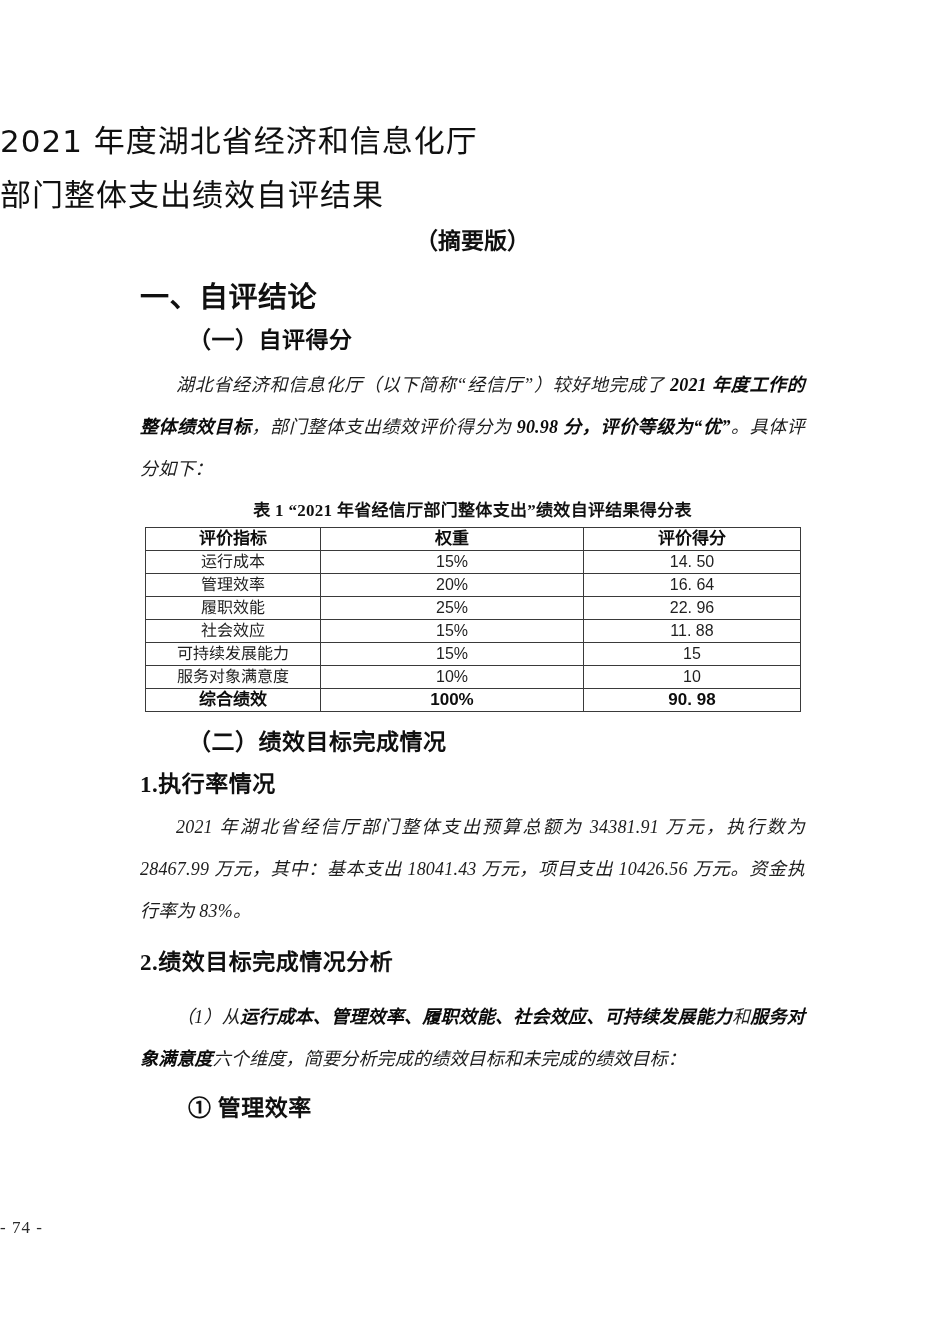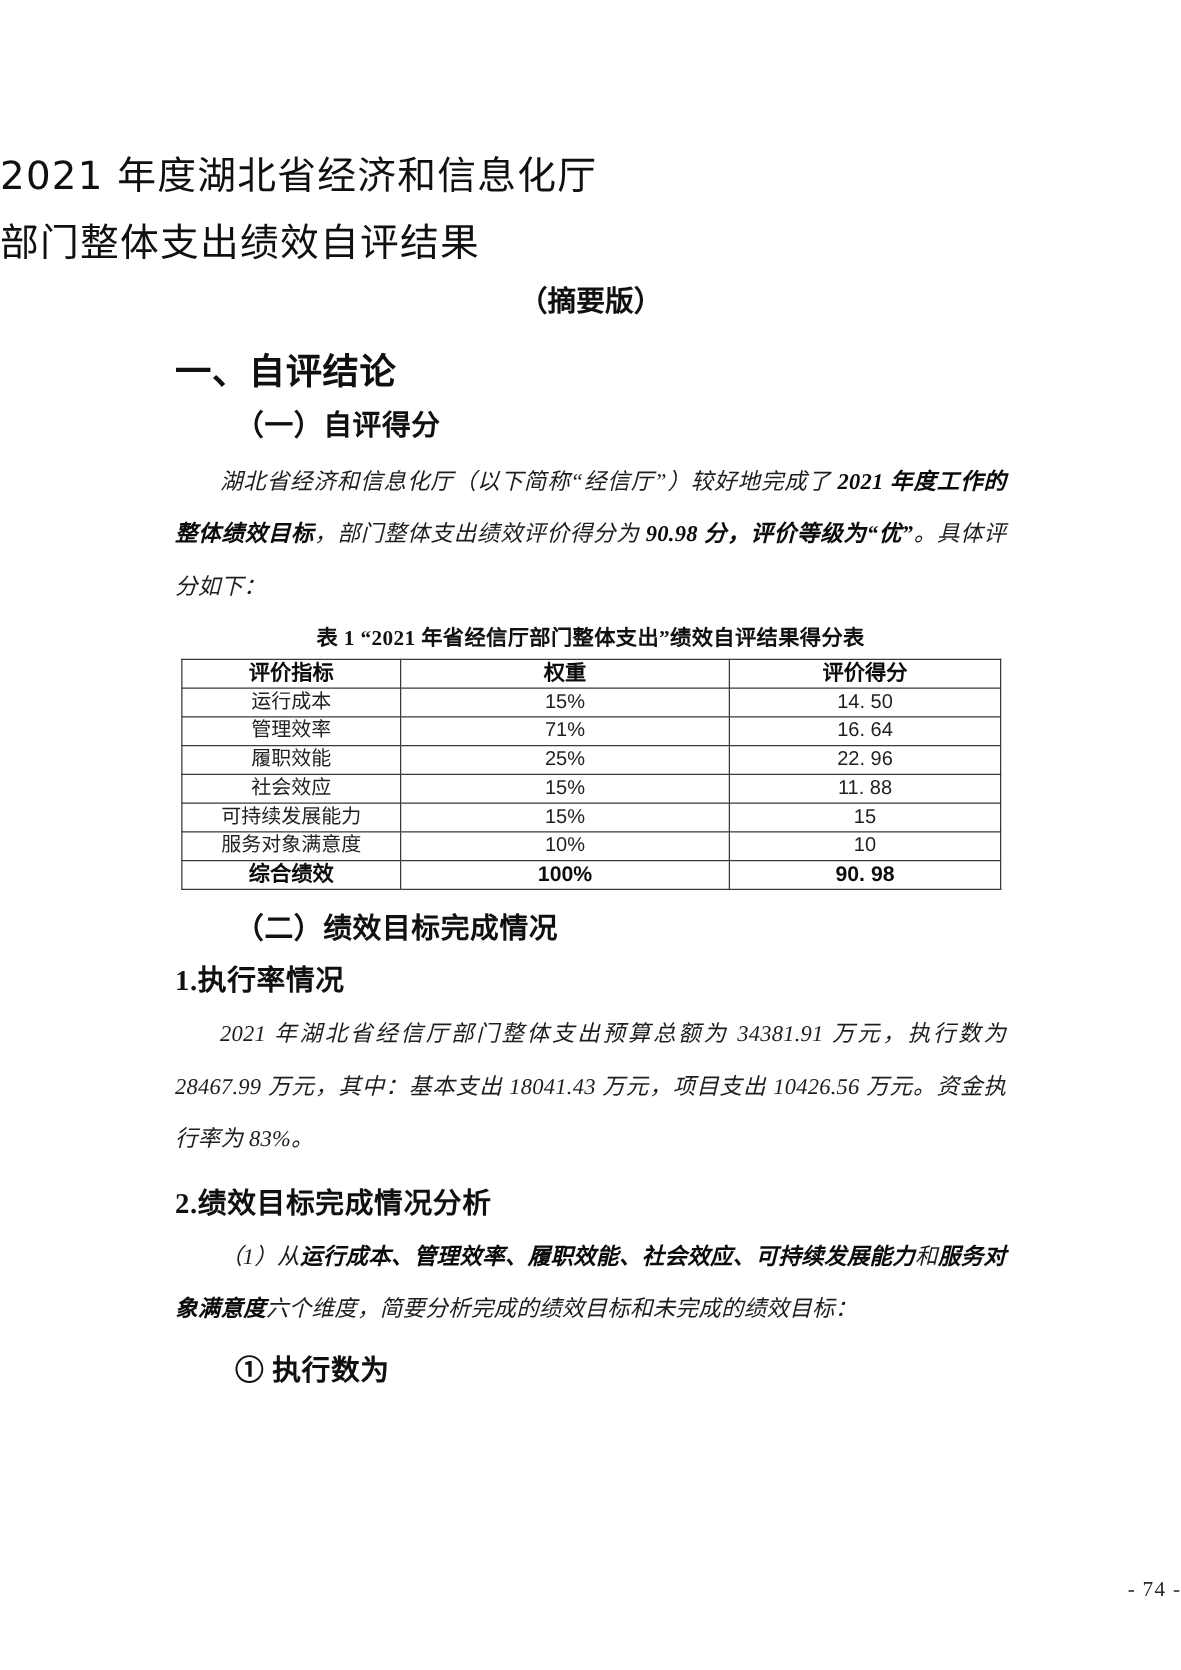--- a/index.html
+++ b/index.html
@@ -132,25 +132,24 @@
     font-size: 17px;
     color: #0d0d0d;
   }
 
   
   .page-footer {
     position: absolute;
     left: 0;
     right: 0;
     top: 1218px;
-    text-align: right;
+    text-align: left;
     font-size: 17px;
     color: #2a2a2a;
     letter-spacing: 1px;
-    margin-top: 44px;
   }
 </style>
 </head>
 <body>
 
 <div class="page">
 
   <div class="doc-title">
     <span class="line1">2021 年度湖北省经济和信息化厅</span>
     <span class="line2">部门整体支出绩效自评结果</span>
@@ -181,21 +180,21 @@
       </tr>
     </thead>
     <tbody>
       <tr>
         <td>运行成本</td>
         <td>15%</td>
         <td>14. 50</td>
       </tr>
       <tr>
         <td>管理效率</td>
-        <td>71%</td>
+        <td>20%</td>
         <td>16. 64</td>
       </tr>
       <tr>
         <td>履职效能</td>
         <td>25%</td>
         <td>22. 96</td>
       </tr>
       <tr>
         <td>社会效应</td>
         <td>15%</td>
@@ -220,21 +219,21 @@
   </table>
 
   <div class="h2" style="margin-top:14px;">（二）绩效目标完成情况</div>
 
   <div class="h3" style="margin-top:8px;">1.执行率情况</div>
 
   <p class="para indent" style="margin-top:4px;">2021 年湖北省经信厅部门整体支出预算总额为 34381.91 万元，执行数为 28467.99 万元，其中：基本支出 18041.43 万元，项目支出 10426.56 万元。资金执行率为 83%。</p>
 
   <div class="h3" style="margin-top:14px;">2.绩效目标完成情况分析</div>
 
-  <p class="para indent" style="margin-top:4px;">
+  <p class="para indent" style="margin-top:16px;">
     <span>（1）从</span><span class="b">运行成本、管理效率、履职效能、社会效应、可持续发展能力</span><span>和</span><span class="b">服务对象满意度</span><span>六个维度，简要分析完成的绩效目标和未完成的绩效目标：</span>
   </p>
 
-  <div class="h3" style="margin-top:12px; margin-left:188px;">①  执行数为</div>
+  <div class="h3" style="margin-top:12px; margin-left:188px;">①  管理效率</div>
 
   <div class="page-footer">- 74 -</div>
 
 </div>
 
 </body></html>

